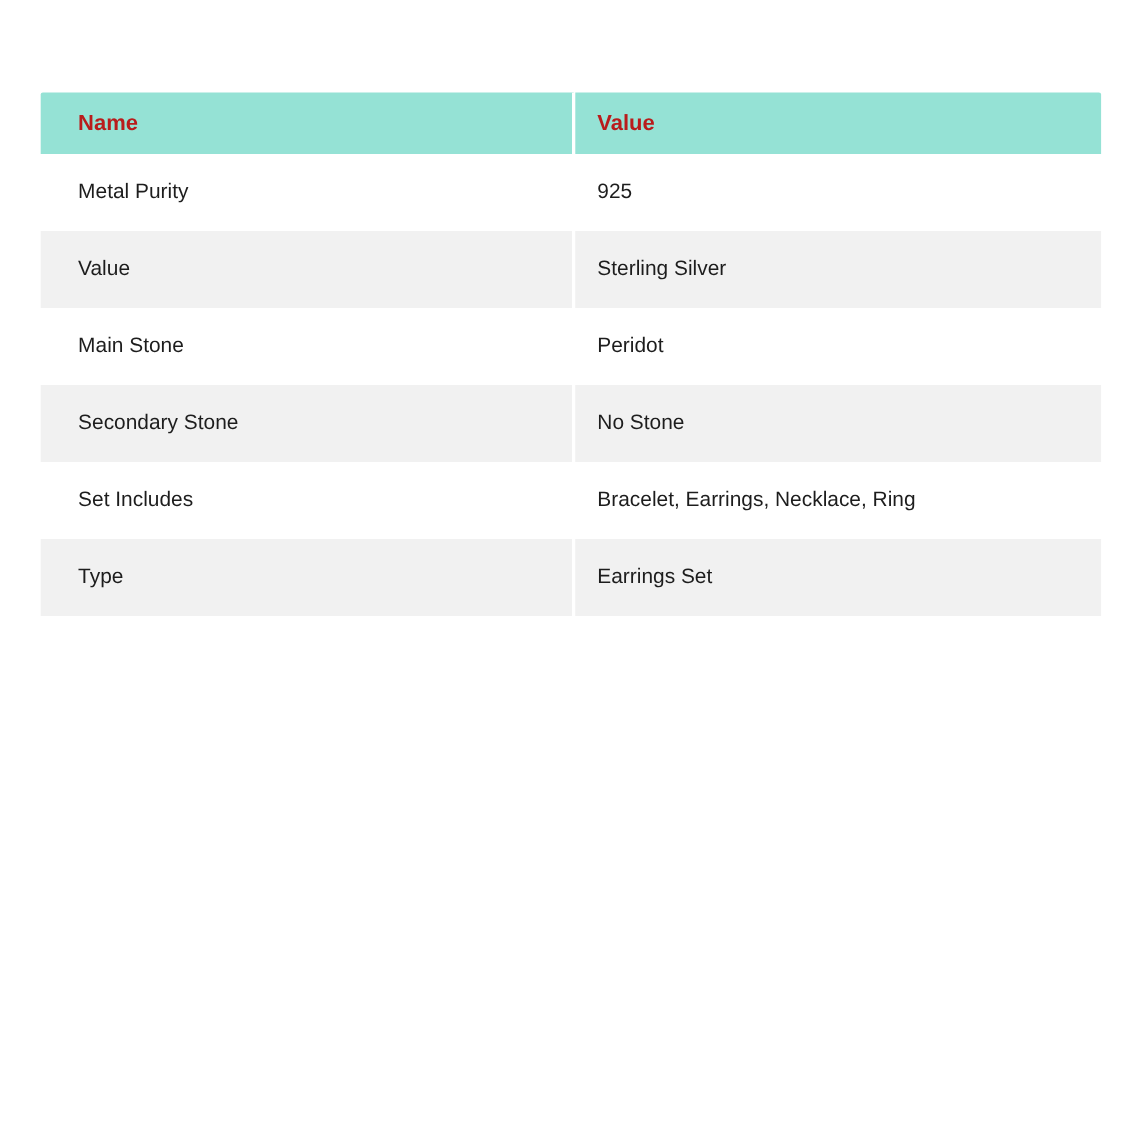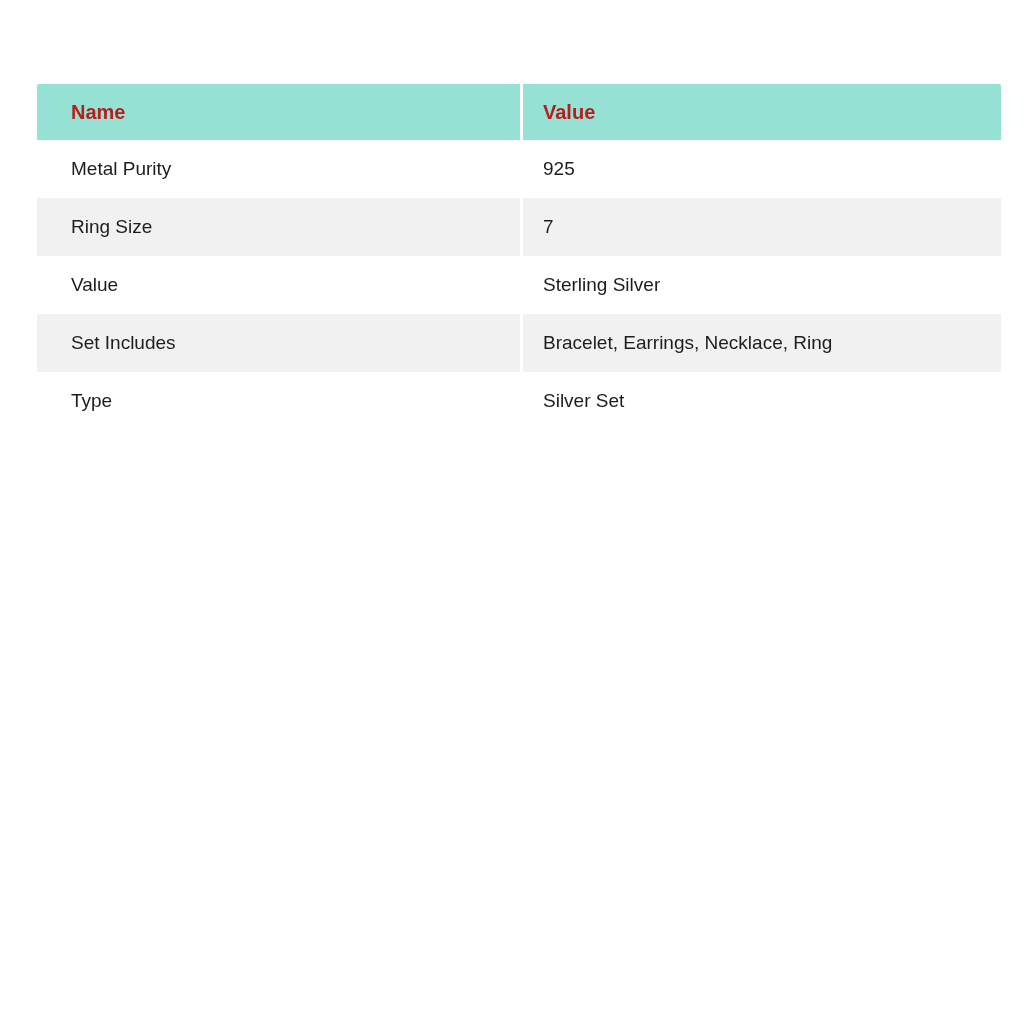--- a/index.html
+++ b/index.html
@@ -36,21 +36,21 @@
     font-weight:600;
     text-align:left;
     vertical-align:middle;
     padding:0 10px 0 34px;
     color:#b91c1c;
     margin-left:23px;
   }
   th:first-child{border-radius:2px 0 0 0;}
   th:last-child{border-radius:0 2px 0 0;}
   td{
-    height:58px;
+    height:70px;
     font-size:19px;
     font-weight:400;
     vertical-align:middle;
     padding:0 10px 0 34px;
     background:var(--row-bg);
     white-space:nowrap;
     overflow:hidden;
   }
   th:first-child,td:first-child{
     border-right:3px solid var(--divider);
@@ -75,37 +75,41 @@
       <th>Name</th>
       <th>Value</th>
     </tr>
   </thead>
   <tbody>
   <tr>
     <td>Metal Purity</td>
     <td>925</td>
   </tr>
 
-  <tr>
-    <td>Ring Size</td>
-    <td>7</td>
-  </tr>
 
   <tr>
     <td>Value</td>
     <td>Sterling Silver</td>
   </tr>
 
+  <tr>
+    <td>Main Stone</td>
+    <td>Peridot</td>
+  </tr>
 
+  <tr>
+    <td>Secondary Stone</td>
+    <td>No Stone</td>
+  </tr>
 
 
   <tr>
     <td>Set Includes</td>
     <td>Bracelet, Earrings, Necklace, Ring</td>
   </tr>
 
   <tr>
     <td>Type</td>
-    <td>Silver Set</td>
+    <td>Earrings Set</td>
   </tr>
 
 </tbody>
 </table>
 
 </body></html>

